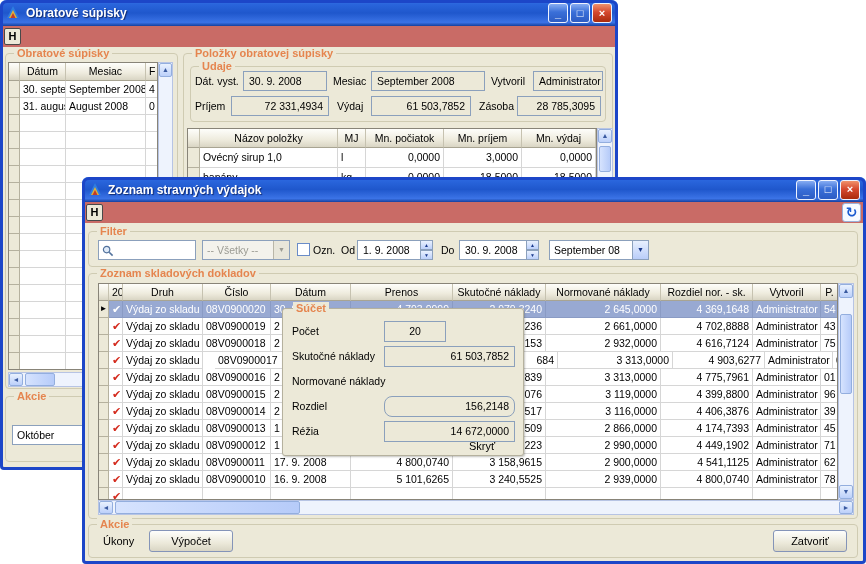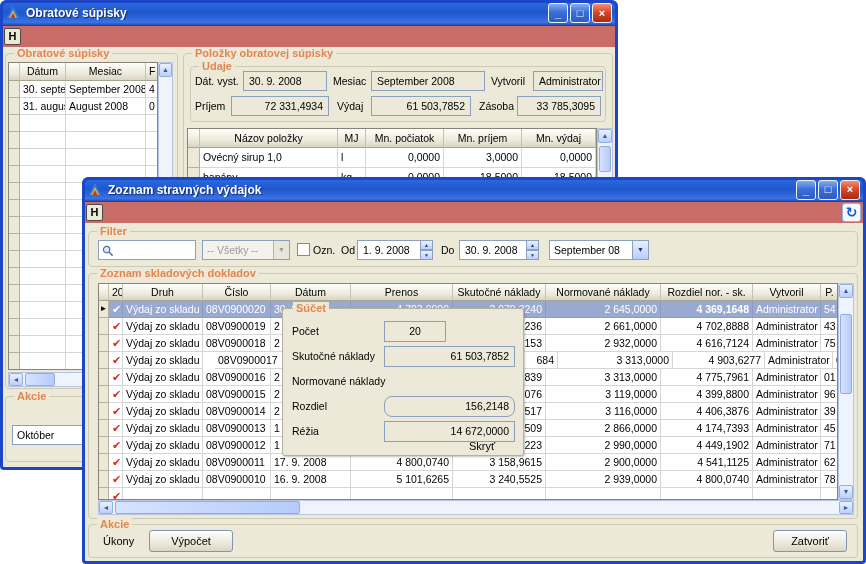--- a/index.html
+++ b/index.html
@@ -233,21 +233,21 @@
       <span class="fbox" style="left:52px;top:4px;width:84px;">30. 9. 2008</span>
       <span class="flabel" style="left:142px;top:4px;">Mesiac</span>
       <span class="fbox" style="left:180px;top:4px;width:114px;">September 2008</span>
       <span class="flabel" style="left:300px;top:4px;">Vytvoril</span>
       <span class="fbox" style="left:342px;top:4px;width:90px;max-width:70px;">Administrator</span>
       <span class="flabel" style="left:4px;top:29px;">Príjem</span>
       <span class="fbox r" style="left:40px;top:29px;width:98px;">72 331,4934</span>
       <span class="flabel" style="left:146px;top:29px;">Výdaj</span>
       <span class="fbox r" style="left:180px;top:29px;width:100px;">61 503,7852</span>
       <span class="flabel" style="left:288px;top:29px;">Zásoba</span>
-      <span class="fbox r" style="left:326px;top:29px;width:84px;">33 785,3095</span>
+      <span class="fbox r" style="left:326px;top:29px;width:84px;">28 785,3095</span>
     </div>
     <div class="tbl" id="brTable" style="left:187px;top:128px;width:410px;height:62px;">
         <div class="trow hrow">
           <div class="td th" style="width: 12px;"></div>
           <div class="td th" style="width: 138px;">Názov položky</div>
           <div class="td th" style="width: 28px;">MJ</div>
           <div class="td th" style="width: 78px;">Mn. počiatok</div>
           <div class="td th" style="width: 78px;">Mn. príjem</div>
           <div class="td th" style="width: 74px;">Mn. výdaj</div>
         </div>
@@ -346,21 +346,21 @@
         </div>
         <div class="trow selected">
           <div class="td sel-td" style="width: 10px;">►</div>
           <div class="td c chk" style="width: 14px;">✔</div>
           <div class="td l" style="width: 80px;">Výdaj zo skladu</div>
           <div class="td l" style="width: 68px;">08V0900020</div>
           <div class="td l" style="width: 80px;">30. 9. 2008</div>
           <div class="td r" style="width: 102px;">4 793,9999</div>
           <div class="td r" style="width: 93px;">2 979,3240</div>
           <div class="td r" style="width: 115px;">2 645,0000</div>
-          <div class="td r" style="width: 92px; font-weight: bold;">4 369,1648</div>
+          <div class="td r" style="width: 92px;">4 369,1648</div>
           <div class="td l" style="width: 68px;">Administrator</div>
           <div class="td l" style="width: 18px;">54</div>
         </div>
         <div class="trow">
           <div class="td sel-td" style="width: 10px;"></div>
           <div class="td c chk" style="width: 14px;">✔</div>
           <div class="td l" style="width: 80px;">Výdaj zo skladu</div>
           <div class="td l" style="width: 68px;">08V0900019</div>
           <div class="td l" style="width: 80px;">2</div>
           <div class="td r" style="width: 102px;"></div>

